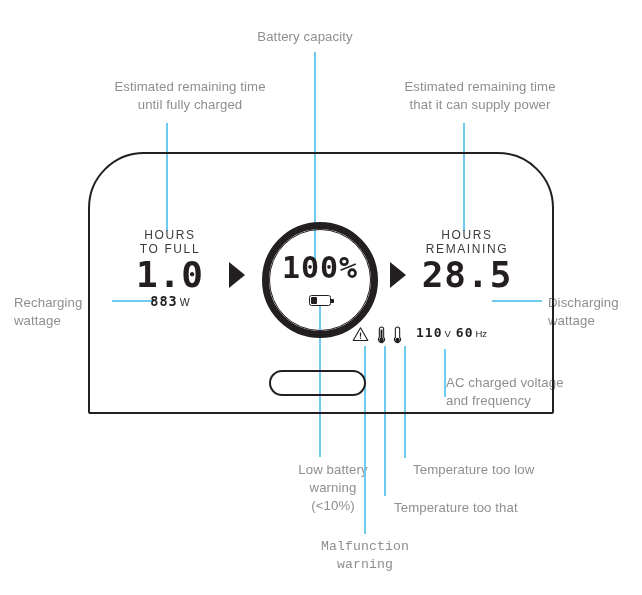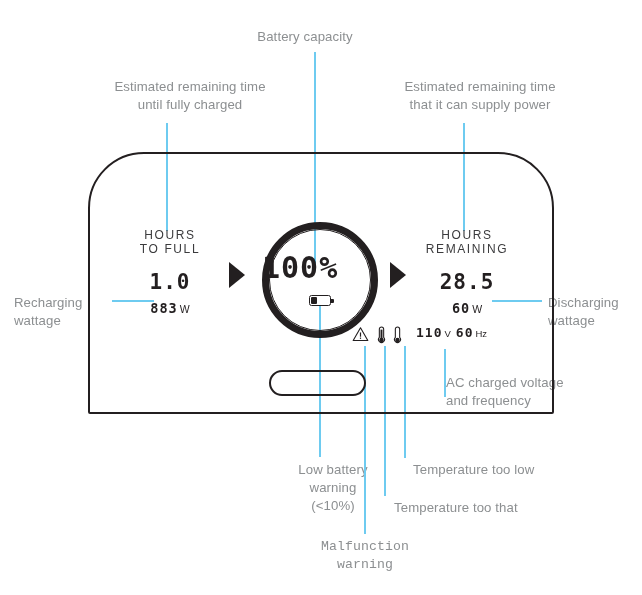--- a/index.html
+++ b/index.html
@@ -64,23 +64,23 @@
   .grp{position:absolute;text-align:center;}
   .grp .cap{
     font-family:"Liberation Sans","DejaVu Sans",sans-serif;
     font-size:12px;
     letter-spacing:1.6px;
     color:#3b3b3d;
     line-height:14px;
     font-weight:400;
   }
   .grp .big{
-    font-size:21px;
+    font-size:36px;
     line-height:34px;
-    margin-top:9px;
+    margin-top:2px;
   }
   .grp .watt{
     font-size:13.5px;
     line-height:16px;
     margin-top:1px;
   }
   .grp .watt .u{
     font-family:"Liberation Sans","DejaVu Sans",sans-serif;
     font-size:10.5px;
     font-weight:400;
@@ -112,21 +112,21 @@
   .gauge .inner{
     position:absolute;
     left:7px;top:7px;right:7px;bottom:7px;
     border:1.2px solid #231f20;
     border-radius:50%;
     box-sizing:border-box;
   }
   .gauge .pct{
     position:absolute;
     left:0;right:0;top:30px;
-    text-align:left;
+    text-align:center;
     font-size:30px;
     line-height:32px;
   }
   .gauge .batt{
     position:absolute;
     left:50%;top:73px;
     transform:translateX(-50%);
   }
   .battery{
     position:relative;
@@ -252,23 +252,20 @@
         </div>
     </div>
   </div>
 
   <div class="arrow" style="left:390px;top:262px;"></div>
 
   <div class="grp" style="left:415px;top:228px;width:104px;">
     <div class="cap">HOURS</div>
     <div class="cap">REMAINING</div>
     <div class="lcd big">28.5</div>
-    <div class="lcd watt">
-      <span>60</span><span class="u">W</span>
-    </div>
   </div>
 
   <div class="statusrow">
 
     <svg class="warnicon" viewBox="0 0 20 18">
       <path d="M10 1.6 L18.6 16.6 L1.4 16.6 Z" fill="none" stroke="#231f20" stroke-width="1.3" stroke-linejoin="round"></path>
       <rect x="9.3" y="7.2" width="1.4" height="5" fill="#231f20"></rect>
       <rect x="9.3" y="13.2" width="1.4" height="1.5" fill="#231f20"></rect>
     </svg>
 

